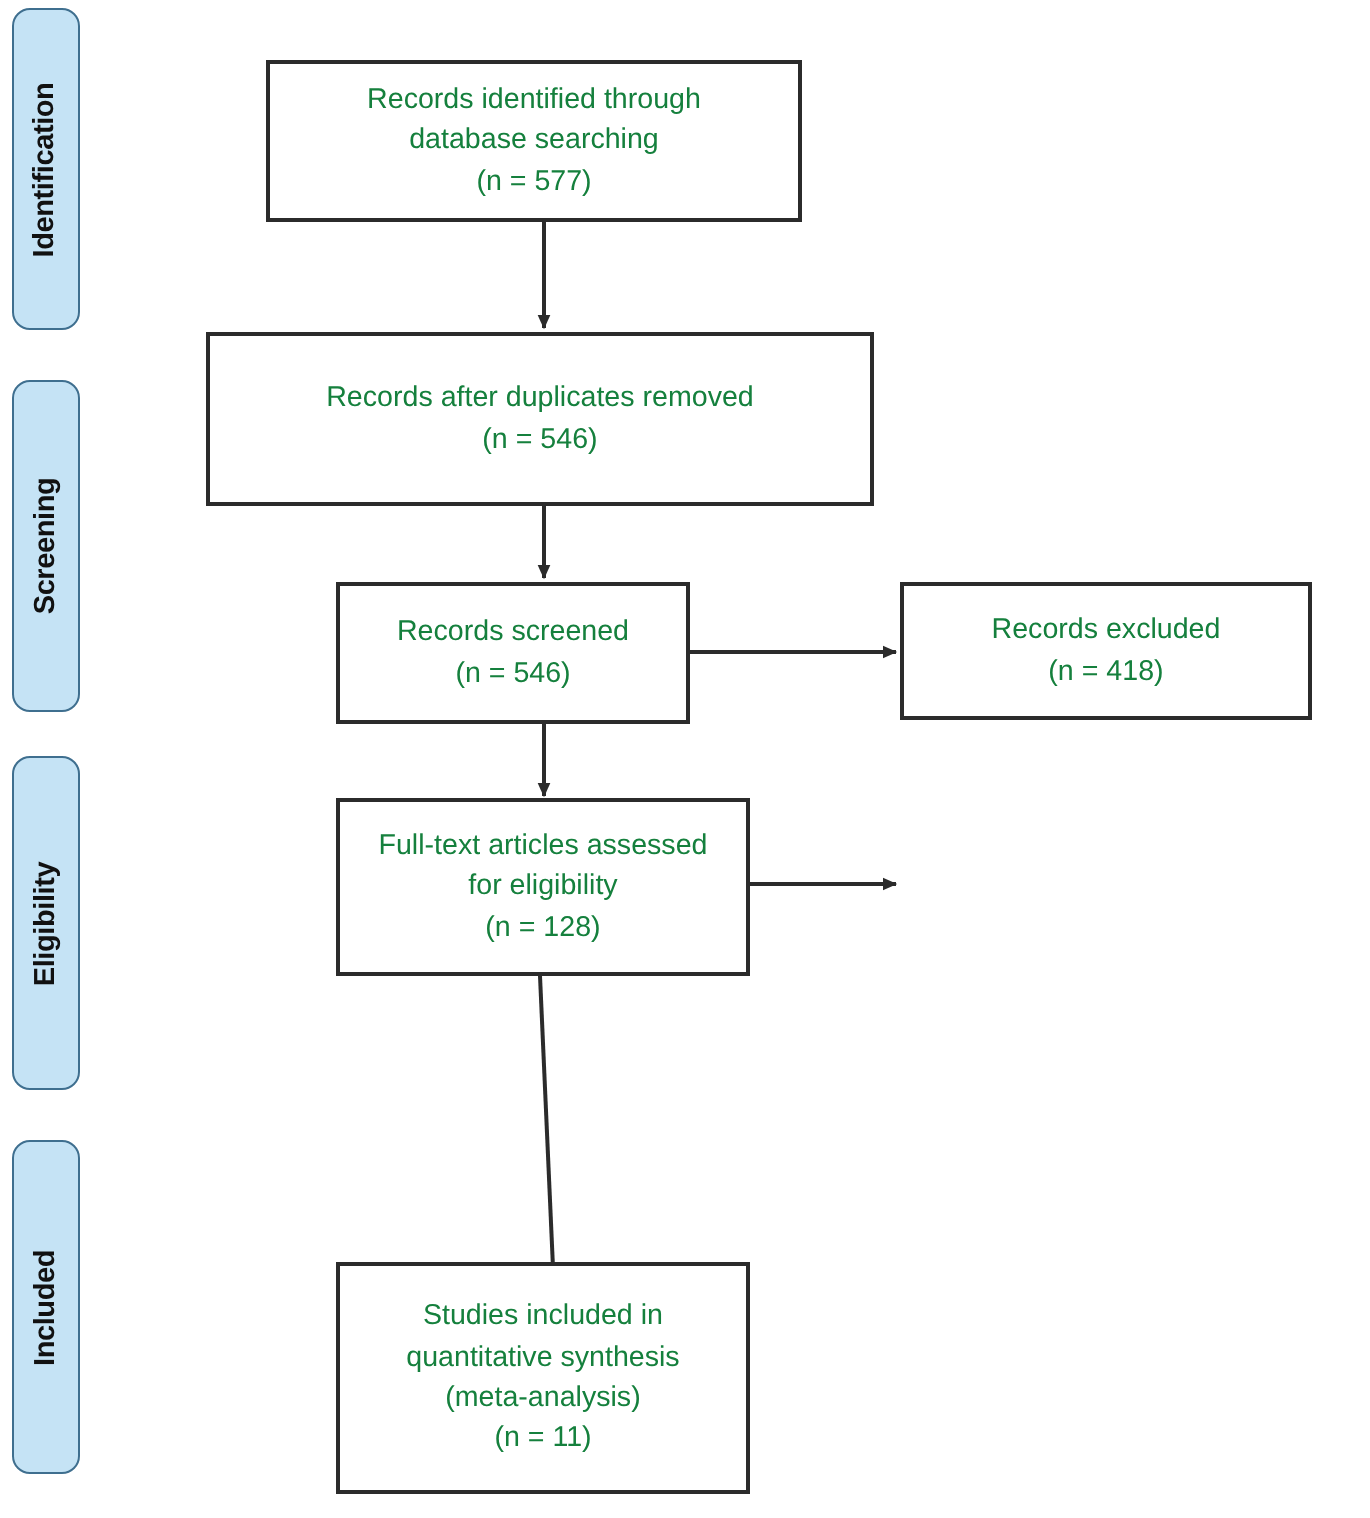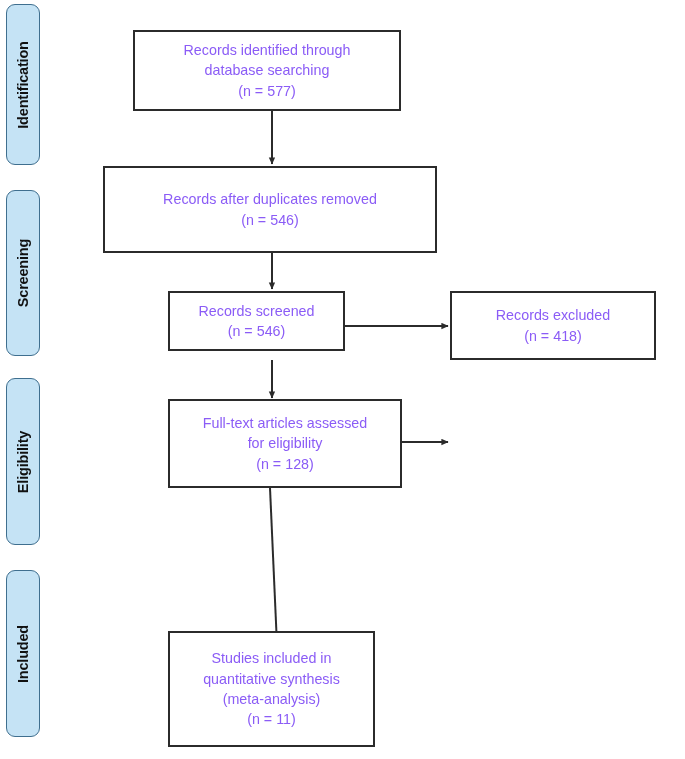--- a/index.html
+++ b/index.html
@@ -51,21 +51,21 @@
     align-items: center;
     justify-content: center;
     text-align: center;
   }
   .flow-box.top-aligned {
     align-items: flex-start;
   }
   .flow-box .box-text {
     font-size: 14.3px;
     line-height: 1.42;
-    color: #8b5cf6;
+    color: #15803d;
     padding: 0 10px;
     white-space: pre-line;
   }
   .flow-box.top-aligned .box-text {
     padding-top: 12px;
   }
 
   
   #connectors {
     position: absolute;
@@ -121,31 +121,31 @@
     <span class="box-text">Records identified through
 database searching
 (n = 577)</span>
   </div>
 
   <div class="flow-box" style="left:103px; top:166px; width:334px; height:87px;">
     <span class="box-text">Records after duplicates removed
 (n = 546)</span>
   </div>
 
-  <div class="flow-box" style="left:168px; top:291px; width:177px; height:60px;">
+  <div class="flow-box" style="left:168px; top:291px; width:177px; height:71px;">
     <span class="box-text">Records screened
 (n = 546)</span>
   </div>
 
   <div class="flow-box" style="left:450px; top:291px; width:206px; height:69px;">
     <span class="box-text">Records excluded
 (n = 418)</span>
   </div>
 
-  <div class="flow-box" style="left:168px; top:399px; width:234px; height:89px;">
+  <div class="flow-box" style="left:168px; top:399px; width:207px; height:89px;">
     <span class="box-text">Full-text articles assessed
 for eligibility
 (n = 128)</span>
   </div>
 
 
   <div class="flow-box" style="left:168px; top:631px; width:207px; height:116px;">
     <span class="box-text">Studies included in
 quantitative synthesis
 (meta-analysis)

